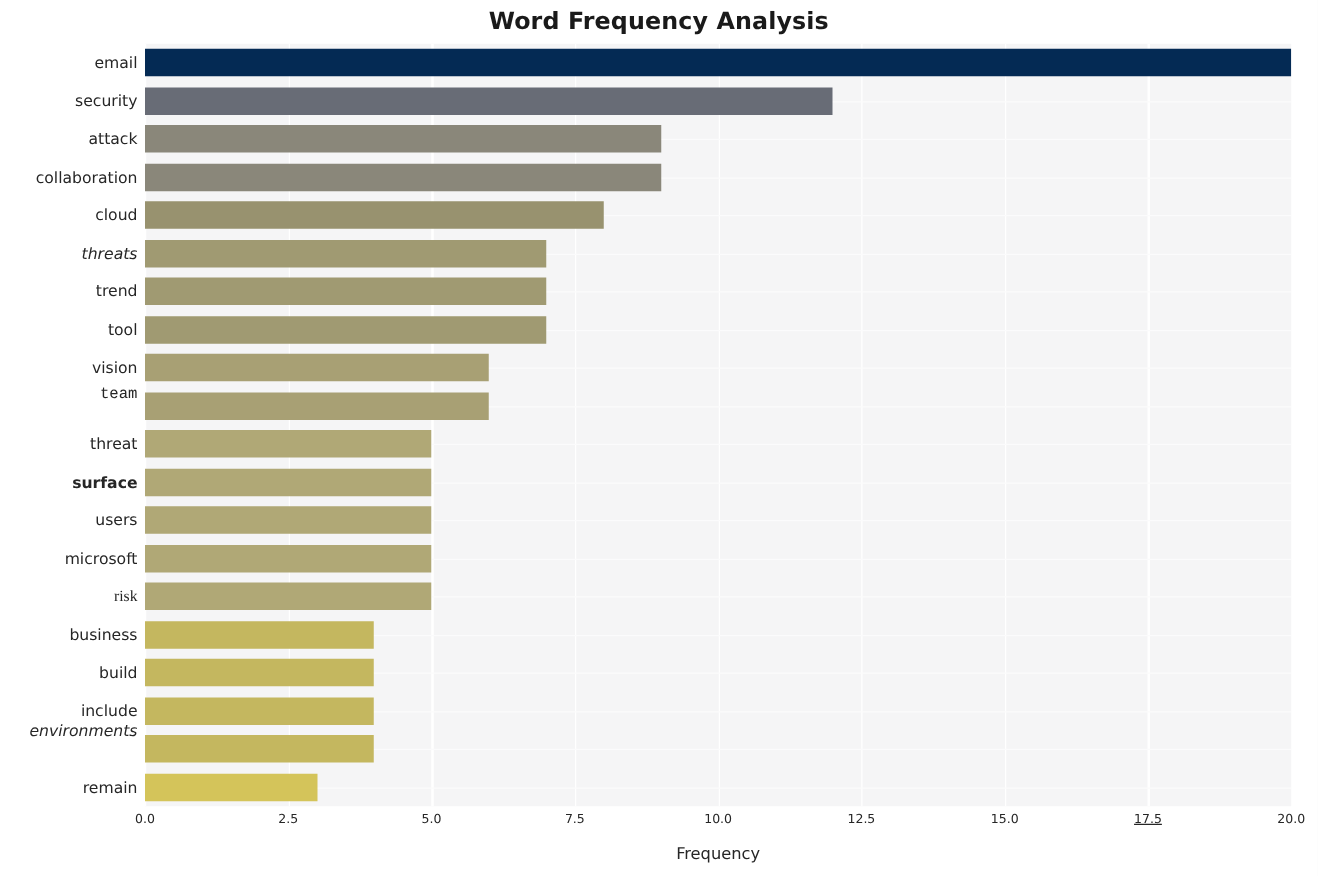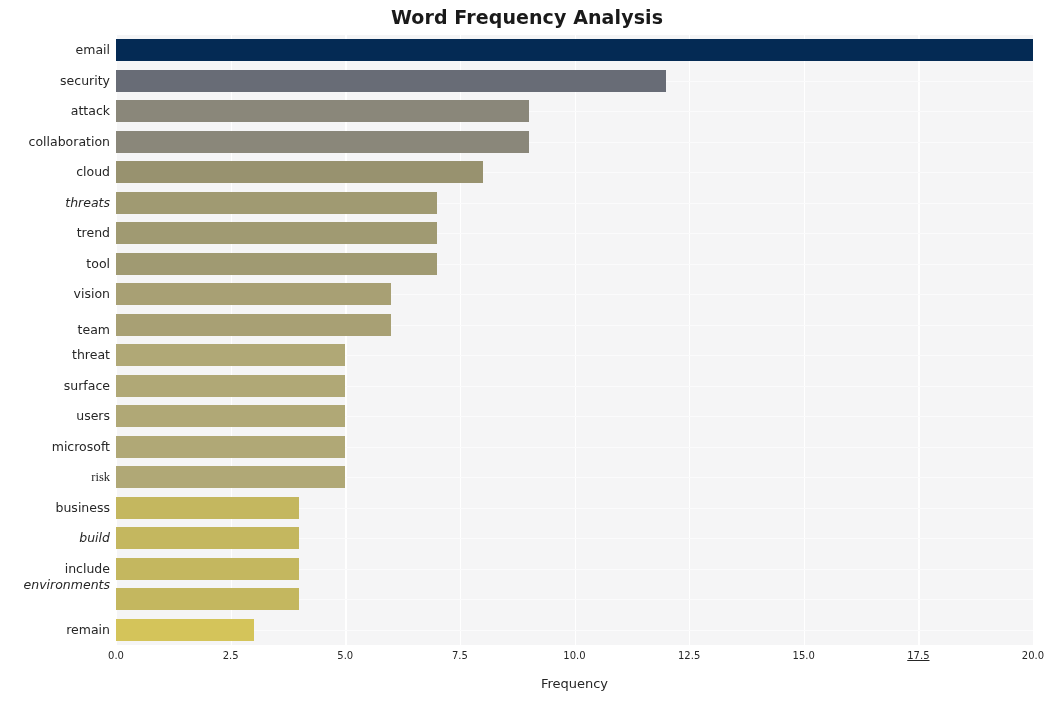--- a/index.html
+++ b/index.html
@@ -236,28 +236,28 @@
   <div id="ylabels">
       <div class="ylabel" style="top: 9.25px;">email</div>
       <div class="ylabel" style="top: 39.75px;">security</div>
       <div class="ylabel" style="top: 70.25px;">attack</div>
       <div class="ylabel" style="top: 100.75px;">collaboration</div>
       <div class="ylabel" style="top: 131.25px;">cloud</div>
       <div class="ylabel" style="top: 161.75px; font-style: italic;">threats</div>
       <div class="ylabel" style="top: 192.25px;">trend</div>
       <div class="ylabel" style="top: 222.75px;">tool</div>
       <div class="ylabel" style="top: 253.25px;">vision</div>
-      <div class="ylabel" style="top: 289px;">team</div>
+      <div class="ylabel" style="top: 274px; font-family: Liberation Mono, monospace;">team</div>
       <div class="ylabel" style="top: 314.25px;">threat</div>
-      <div class="ylabel" style="top: 344.75px;">surface</div>
+      <div class="ylabel" style="top: 344.75px; font-weight: bold;">surface</div>
       <div class="ylabel" style="top: 375.25px;">users</div>
       <div class="ylabel" style="top: 405.75px;">microsoft</div>
       <div class="ylabel" style="top: 436.25px; font-family: Liberation Serif, serif;">risk</div>
       <div class="ylabel" style="top: 466.75px;">business</div>
-      <div class="ylabel" style="top: 497.25px; font-style: italic;">build</div>
+      <div class="ylabel" style="top: 497.25px;">build</div>
       <div class="ylabel" style="top: 527.75px;">include</div>
       <div class="ylabel" style="top: 544px; font-style: italic;">environments</div>
       <div class="ylabel" style="top: 588.75px;">remain</div>
     </div>
 
   <div id="xlabels">
       <div class="xlabel" style="left: 116px;">0.0</div>
       <div class="xlabel" style="left: 230.625px;">2.5</div>
       <div class="xlabel" style="left: 345.25px;">5.0</div>
       <div class="xlabel" style="left: 459.875px;">7.5</div>

